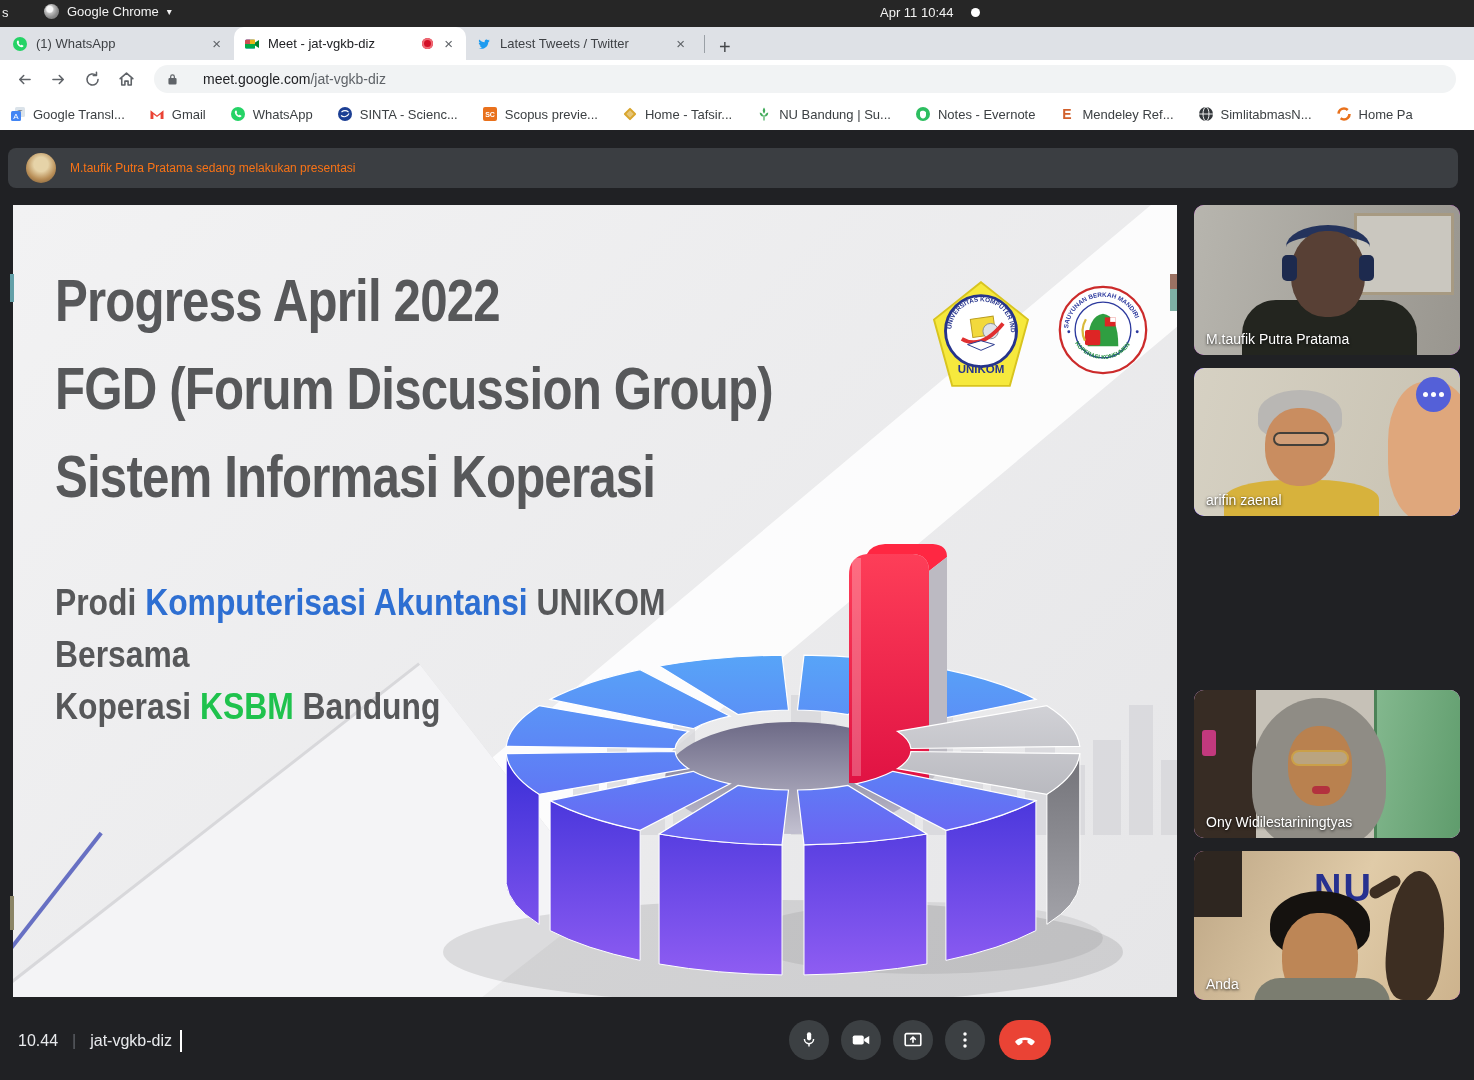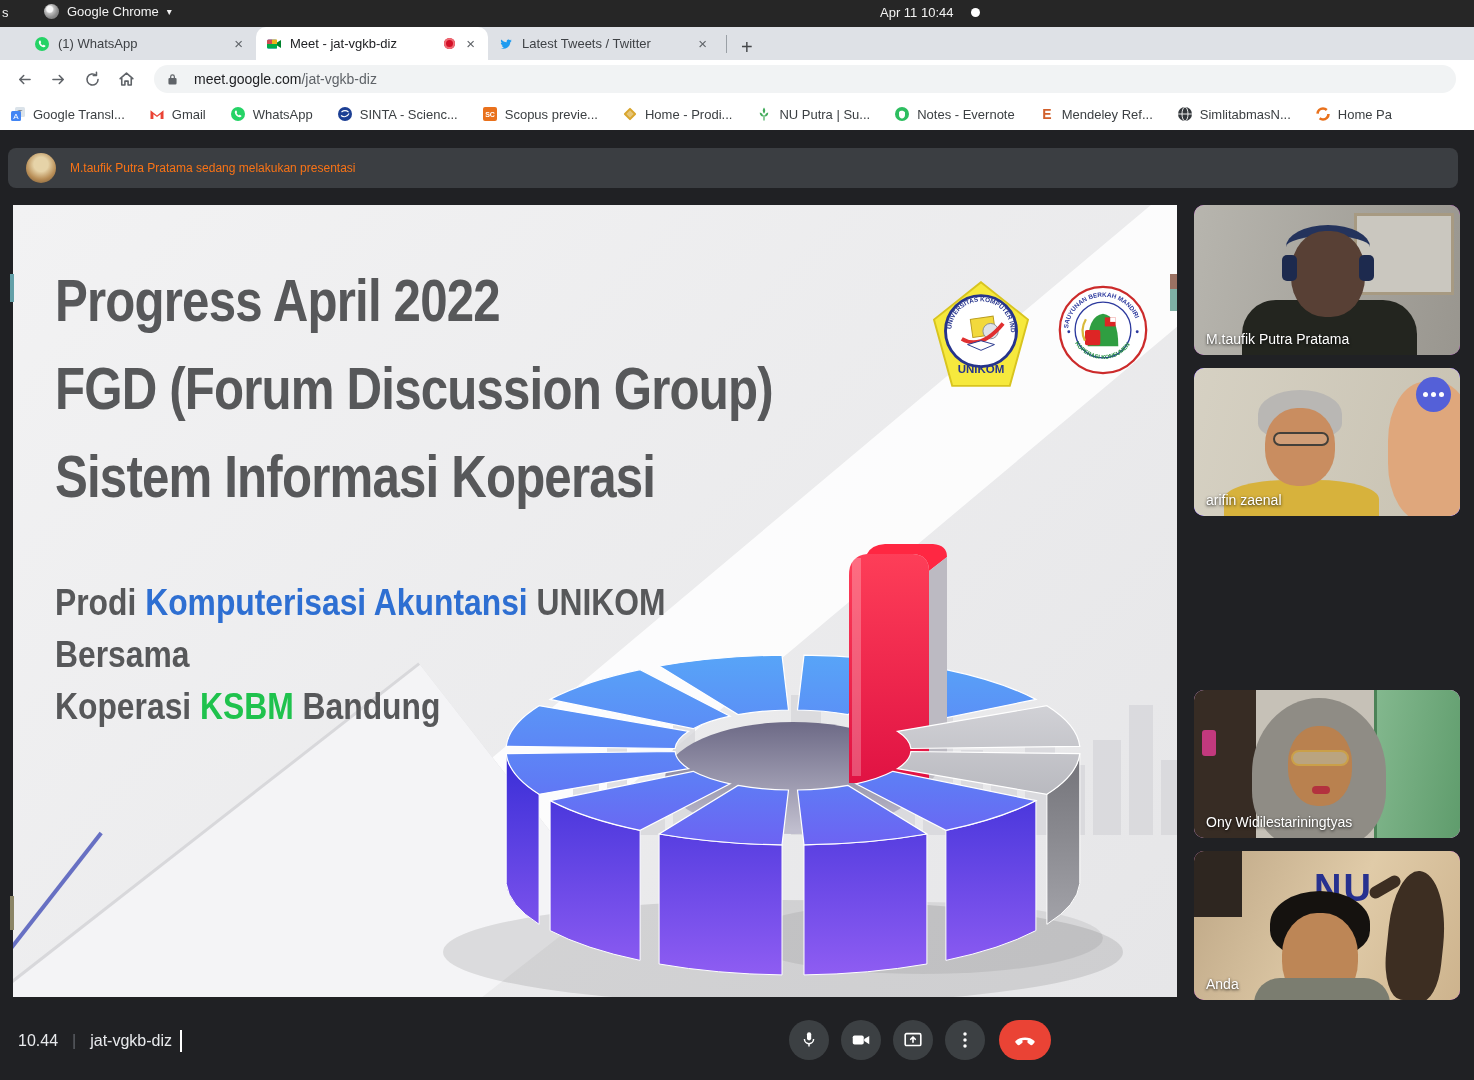--- a/index.html
+++ b/index.html
@@ -9,36 +9,36 @@
   
   .sysbar{position:absolute;left:0;top:0;width:1474px;height:27px;background:#262626;color:#f2f2f2;font-size:13px;}
   .sys-frag{position:absolute;left:2px;top:5px;}
   .sys-app{position:absolute;left:44px;top:4px;display:flex;align-items:center;gap:8px;}
   .chrome-ico{width:15px;height:15px;border-radius:50%;background:radial-gradient(circle at 38% 35%,#f5f5f5 0 22%,#bdbdbd 32%,#8a8a8a 60%,#6f6f6f);}
   .sys-caret{font-size:10px;}
   .sys-clock{position:absolute;left:880px;top:5px;display:flex;align-items:center;gap:18px;}
   .rec-dot{width:9px;height:9px;border-radius:50%;background:#fff;}
 
   
-  .tabbar{position:absolute;left:0;top:27px;width:1474px;height:33px;background:#dee1e6;display:flex;align-items:flex-end;padding-left:24px;}
+  .tabbar{position:absolute;left:0;top:27px;width:1474px;height:33px;background:#dee1e6;display:flex;align-items:flex-end;padding-left:2px;}
   .tab{width:232px;height:33px;display:flex;align-items:center;gap:8px;padding:0 10px;font-size:13px;color:#3f4246;border-radius:10px 10px 0 0;position:relative;}
   .tab.active{background:#fff;color:#202124;}
   .tab-title{flex:1;white-space:nowrap;overflow:hidden;text-overflow:ellipsis;}
   .tab-close{font-size:15px;color:#5f6368;padding:0 3px;cursor:default;}
   .fav{width:16px;height:16px;flex:0 0 16px;}
   .fav svg{width:16px;height:16px;display:block;}
   .rec-tab-dot{width:11px;height:11px;border-radius:50%;background:#d31027;box-shadow:inset 0 0 0 2px #ef6a74;}
   .tab-sep{width:1px;height:18px;background:#9aa0a6;margin:0 6px 7px 6px;}
   .newtab{border:0;background:none;font-size:20px;color:#45474a;margin-bottom:3px;padding:0 8px;line-height:1;}
 
   
   .toolbar{position:absolute;left:0;top:60px;width:1474px;height:38px;background:#fff;display:flex;align-items:center;padding:0 10px;gap:6px;}
   .nav-ic{width:28px;height:28px;display:flex;align-items:center;justify-content:center;border-radius:50%;}
   .nav-ic svg{width:19px;height:19px;stroke:#5f6368;fill:none;stroke-width:2;stroke-linecap:round;stroke-linejoin:round;}
-  .omnibox{flex:1;height:28px;margin:16px 8px;border-radius:14px;background:#f1f3f4;display:flex;align-items:center;padding:0 12px;gap:15px;font-size:14px;}
+  .omnibox{flex:1;height:28px;margin:16px 8px;border-radius:14px;background:#f1f3f4;display:flex;align-items:center;padding:0 12px;gap:24px;font-size:14px;}
   .omnibox svg{width:13px;height:13px;fill:#5f6368;}
   .url-host{color:#202124;}
   .url-path{color:#5f6368;}
 
   
   .bmbar{position:absolute;left:0;top:98px;width:1474px;height:32px;background:#fff;display:flex;align-items:center;padding-left:10px;gap:24px;overflow:hidden;}
   .bm{display:flex;align-items:center;gap:7px;font-size:13px;color:#3c4043;white-space:nowrap;}
   .bm-ico{width:16px;height:16px;}
   .bm-ico svg{width:16px;height:16px;display:block;}
 
@@ -218,32 +218,32 @@
         </span>
         <span>Scopus previe...</span>
       </div>
       <div class="bm">
         <span class="bm-ico">
           <svg viewBox="0 0 16 16">
             <rect x="3.4" y="3.4" width="9.2" height="9.2" rx="1" fill="#d9a62e" transform="rotate(45 8 8)"></rect>
             <rect x="5.4" y="5.4" width="5.2" height="5.2" fill="#fff" opacity=".35" transform="rotate(45 8 8)"></rect>
           </svg>
         </span>
-        <span>Home - Prodi...</span>
+        <span>Home - Tafsir...</span>
       </div>
       <div class="bm">
         <span class="bm-ico">
           <svg viewBox="0 0 16 16" fill="#3faa58">
             <path d="M8 1.5c1.6 2 1.6 4.2 0 6.2-1.6-2-1.6-4.2 0-6.2z"></path>
             <path d="M3.8 6.5c2 .4 3.2 1.9 3.3 4-2.1-.1-3.5-1.6-3.3-4z"></path>
             <path d="M12.2 6.5c-2 .4-3.2 1.9-3.3 4 2.1-.1 3.5-1.6 3.3-4z"></path>
             <rect x="7.4" y="9" width="1.2" height="5.5"></rect>
           </svg>
         </span>
-        <span>NU Putra | Su...</span>
+        <span>NU Bandung | Su...</span>
       </div>
       <div class="bm">
         <span class="bm-ico">
           <svg viewBox="0 0 16 16">
             <circle cx="8" cy="8" r="7" fill="#2dbe60"></circle>
             <path d="M5 6.2c1-2 5-2 6 .1v2.9c0 2-1.5 3.2-3 3.2S5 11.2 5 9.2zM4.2 5.5 6 4.8" fill="#fff"></path>
           </svg>
         </span>
         <span>Notes - Evernote</span>
       </div>

